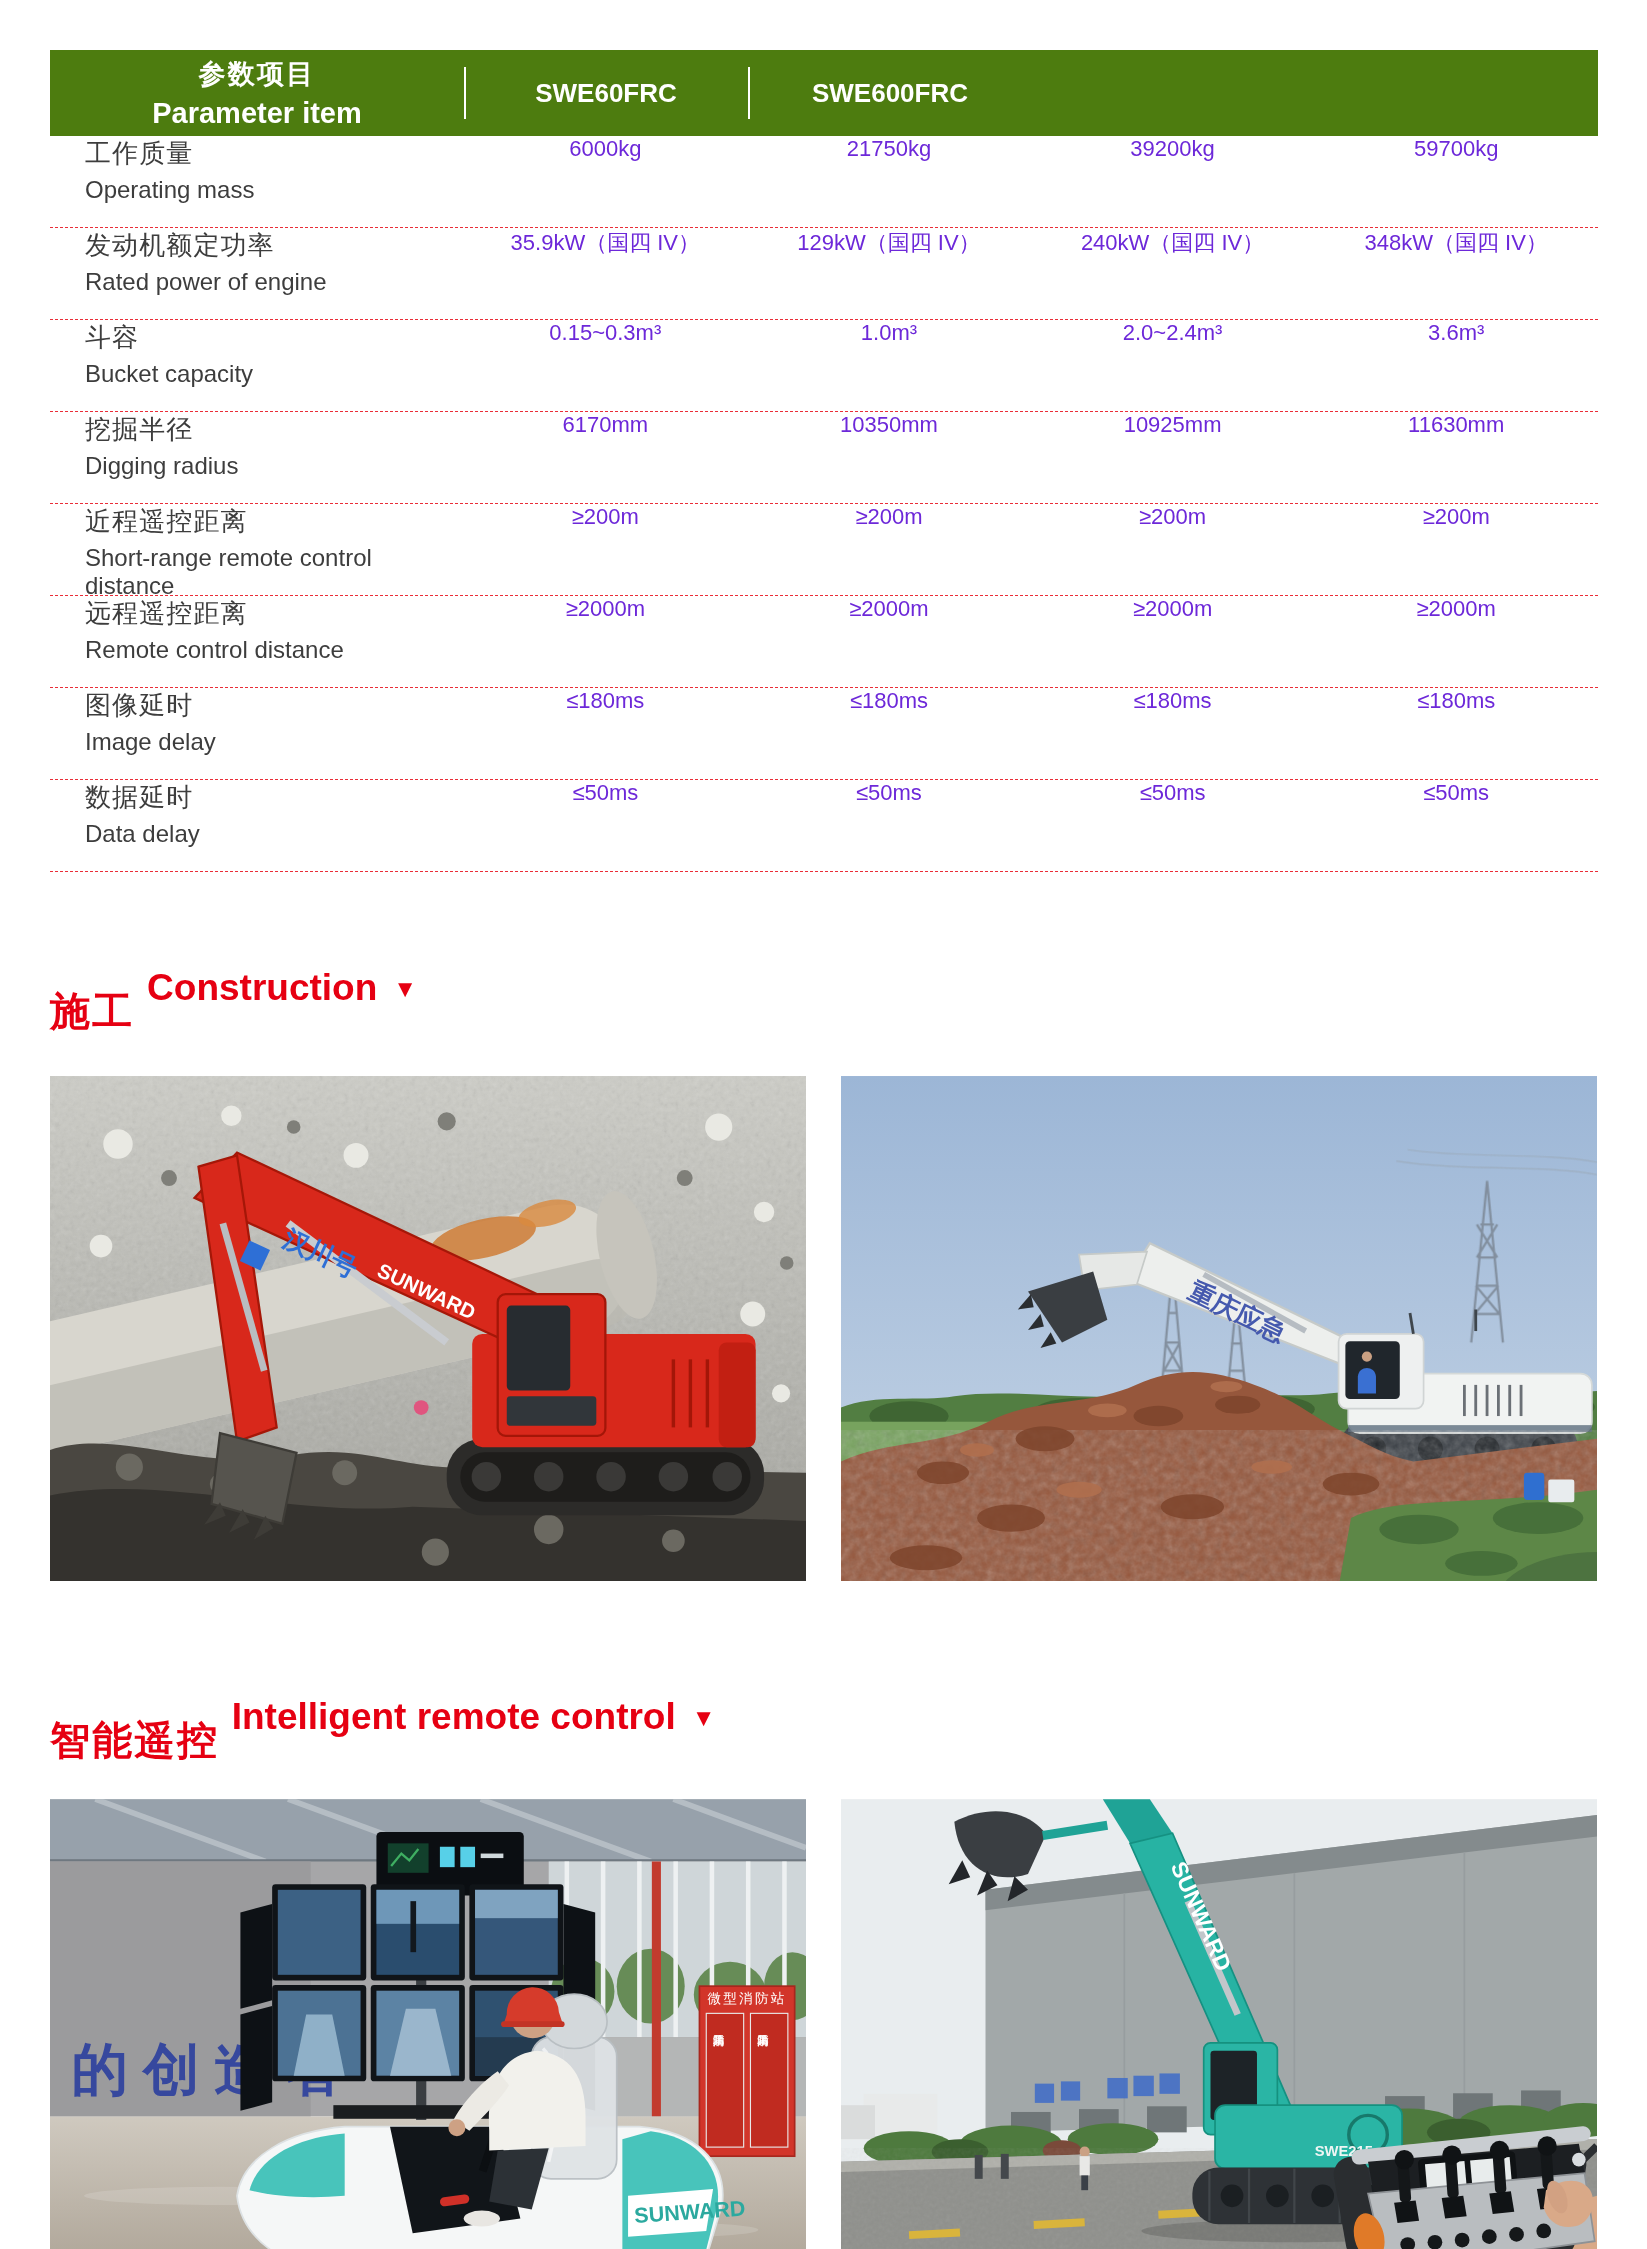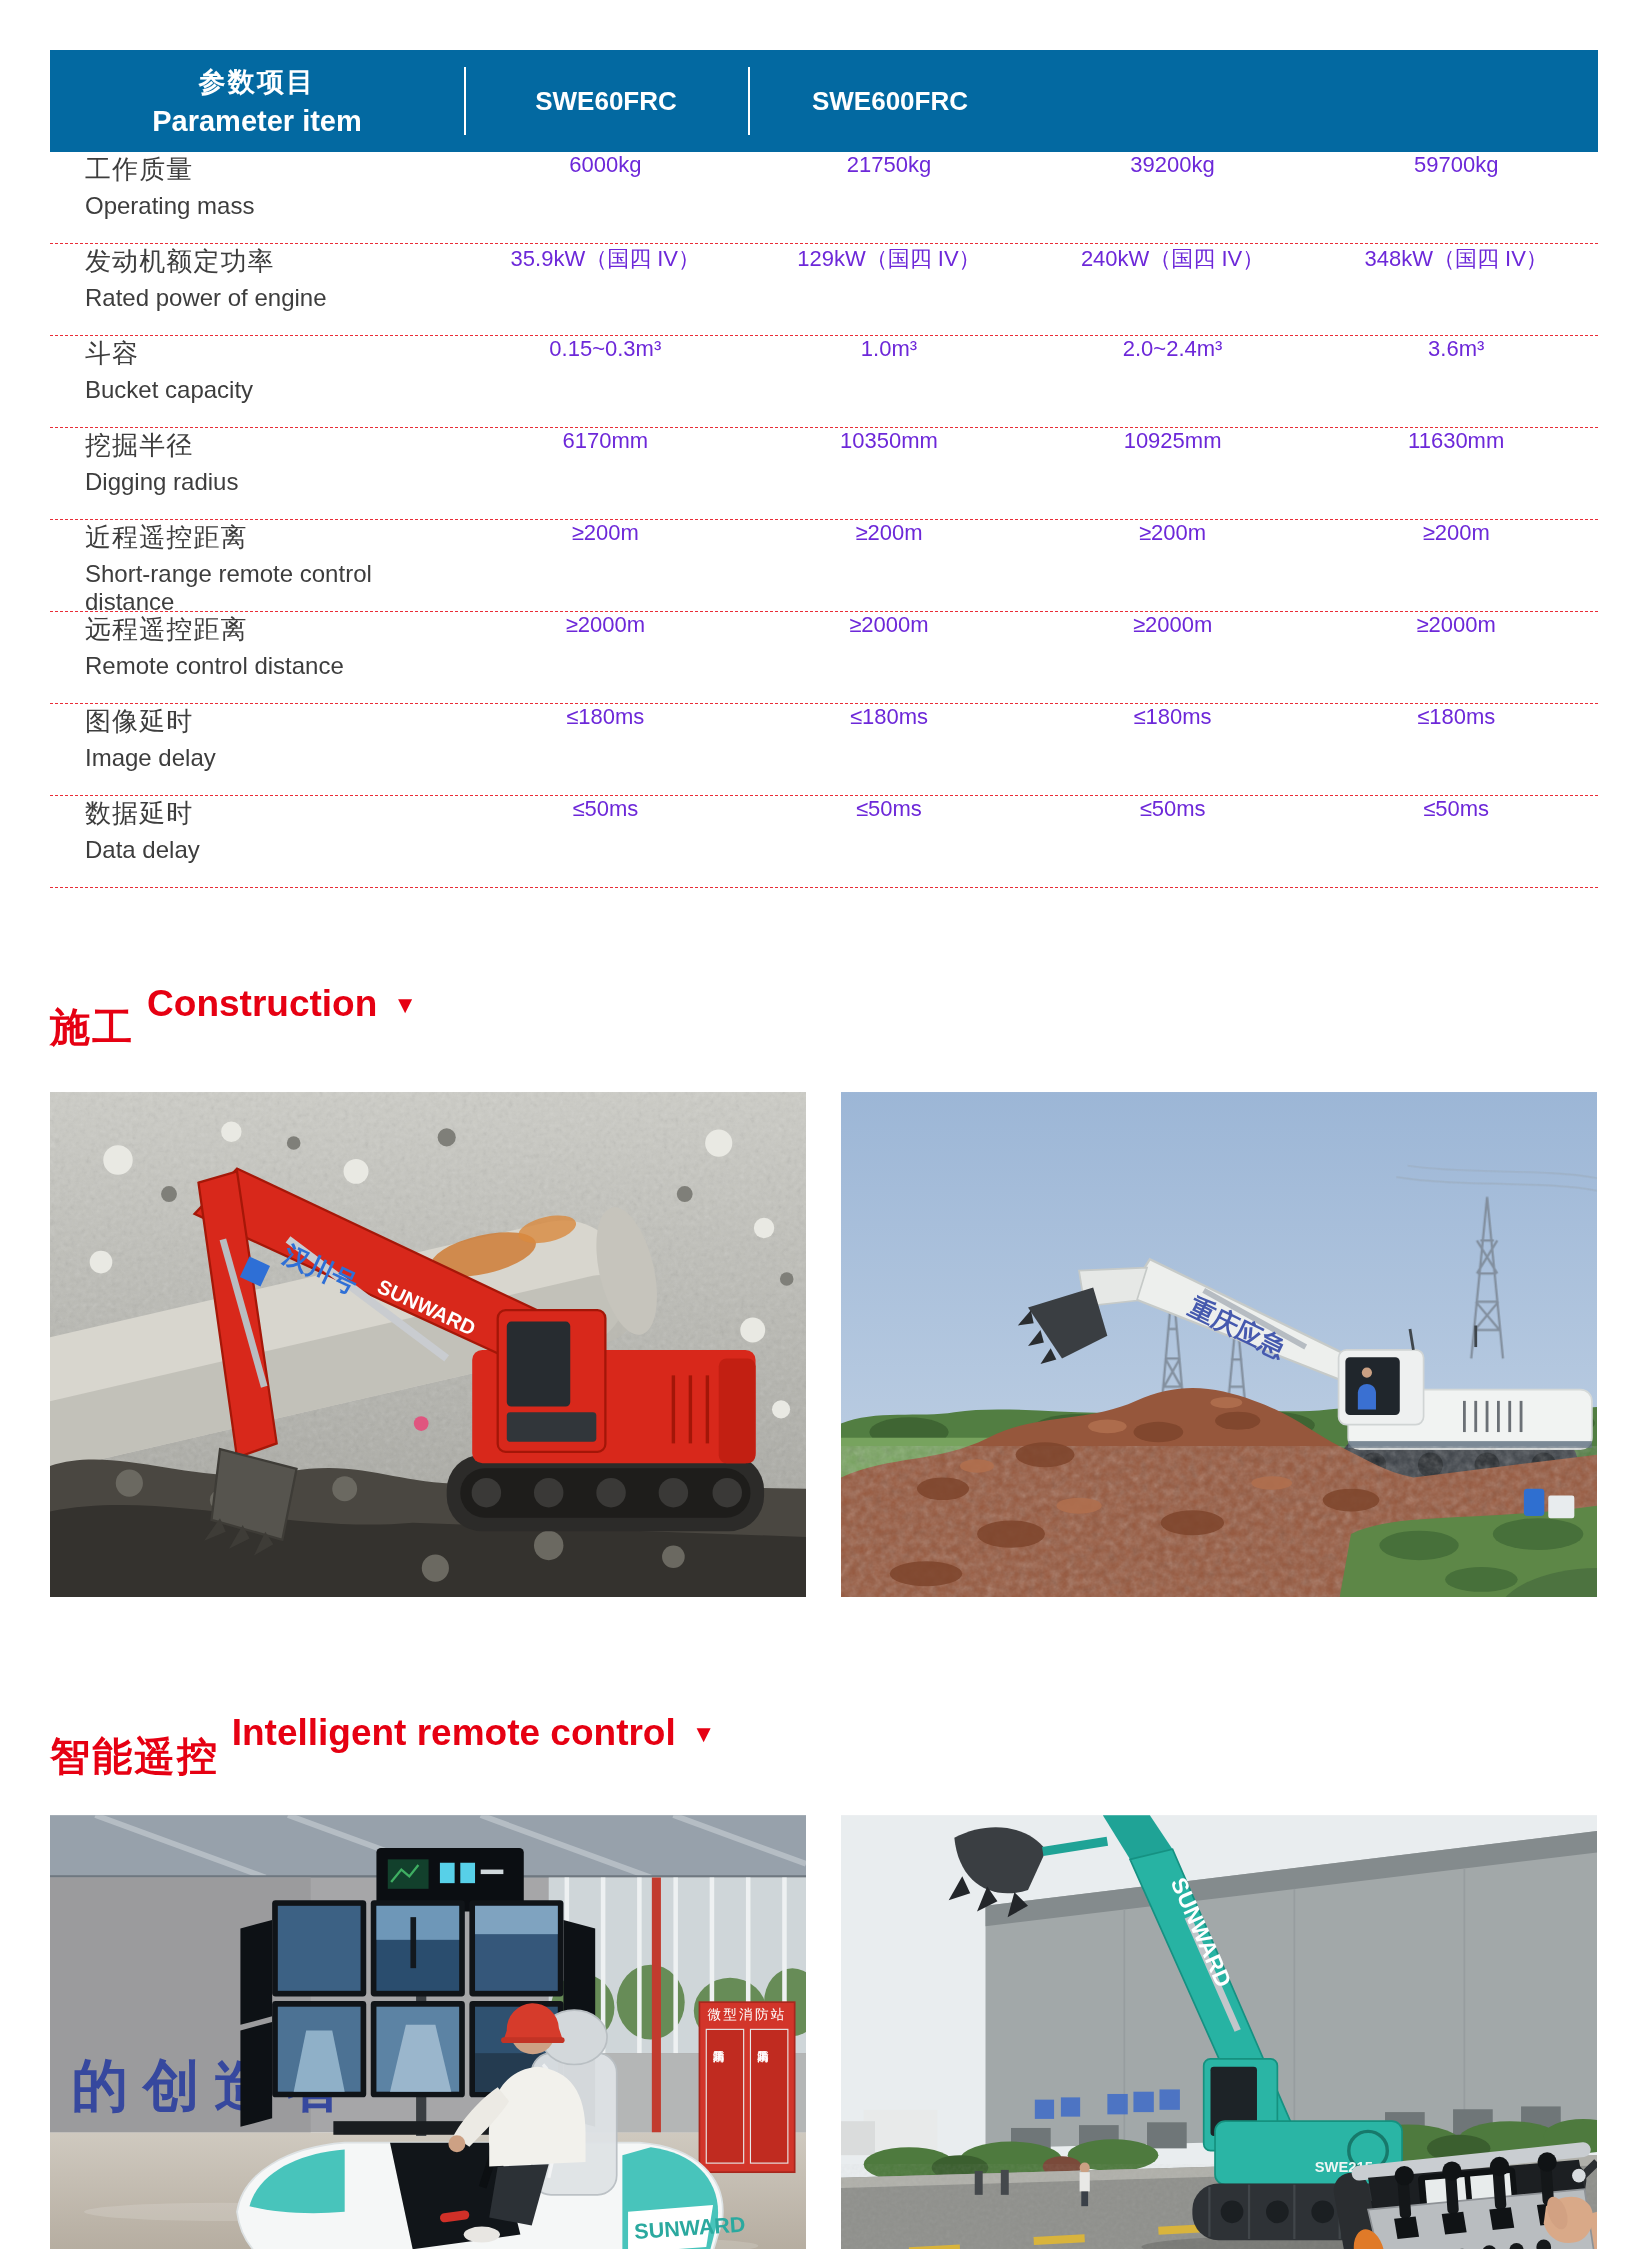--- a/index.html
+++ b/index.html
@@ -1,21 +1,21 @@
 <!DOCTYPE html>
 <html style="font-size:9px"><head>
 <meta charset="utf-8">
 <style>
   html,body{margin:0;padding:0;background:#ffffff;}
   .page{position:relative;width:1647px;height:2250px;background:#fff;overflow:hidden;
         font-family:"Liberation Sans","DejaVu Sans",sans-serif;color:#3d3d3d;}
   .content{position:absolute;left:50px;top:50px;width:1548px;}
 
   
-  .thead{display:flex;align-items:center;height:102px;background:#0369a1;color:#fff;}
+  .thead{display:flex;align-items:center;height:86px;background:#4d7c0f;color:#fff;}
   .th-param{width:414px;display:flex;flex-direction:column;align-items:center;justify-content:center;gap:4.5px;}
   .th-zh{font-size:27px;font-weight:bold;letter-spacing:2.3px;}
   .th-en{font-size:29px;font-weight:bold;}
   .th-model{width:284px;text-align:center;font-size:26px;font-weight:bold;position:relative;
             display:flex;align-items:center;justify-content:center;height:100%;}
   .th-model::before{content:"";position:absolute;left:0;top:17px;bottom:17px;width:1.7px;background:#fff;}
   .trow{display:flex;align-items:flex-start;height:92px;border-bottom:1.7px dashed #ea2d38;box-sizing:border-box;}
   .row-label{width:414px;box-sizing:border-box;padding-left:35px;}
   .rl-zh{font-size:26px;letter-spacing:1.1px;color:#3d3d3d;}
   .rl-en{font-size:24px;margin-top:4.5px;color:#3d3d3d;}

